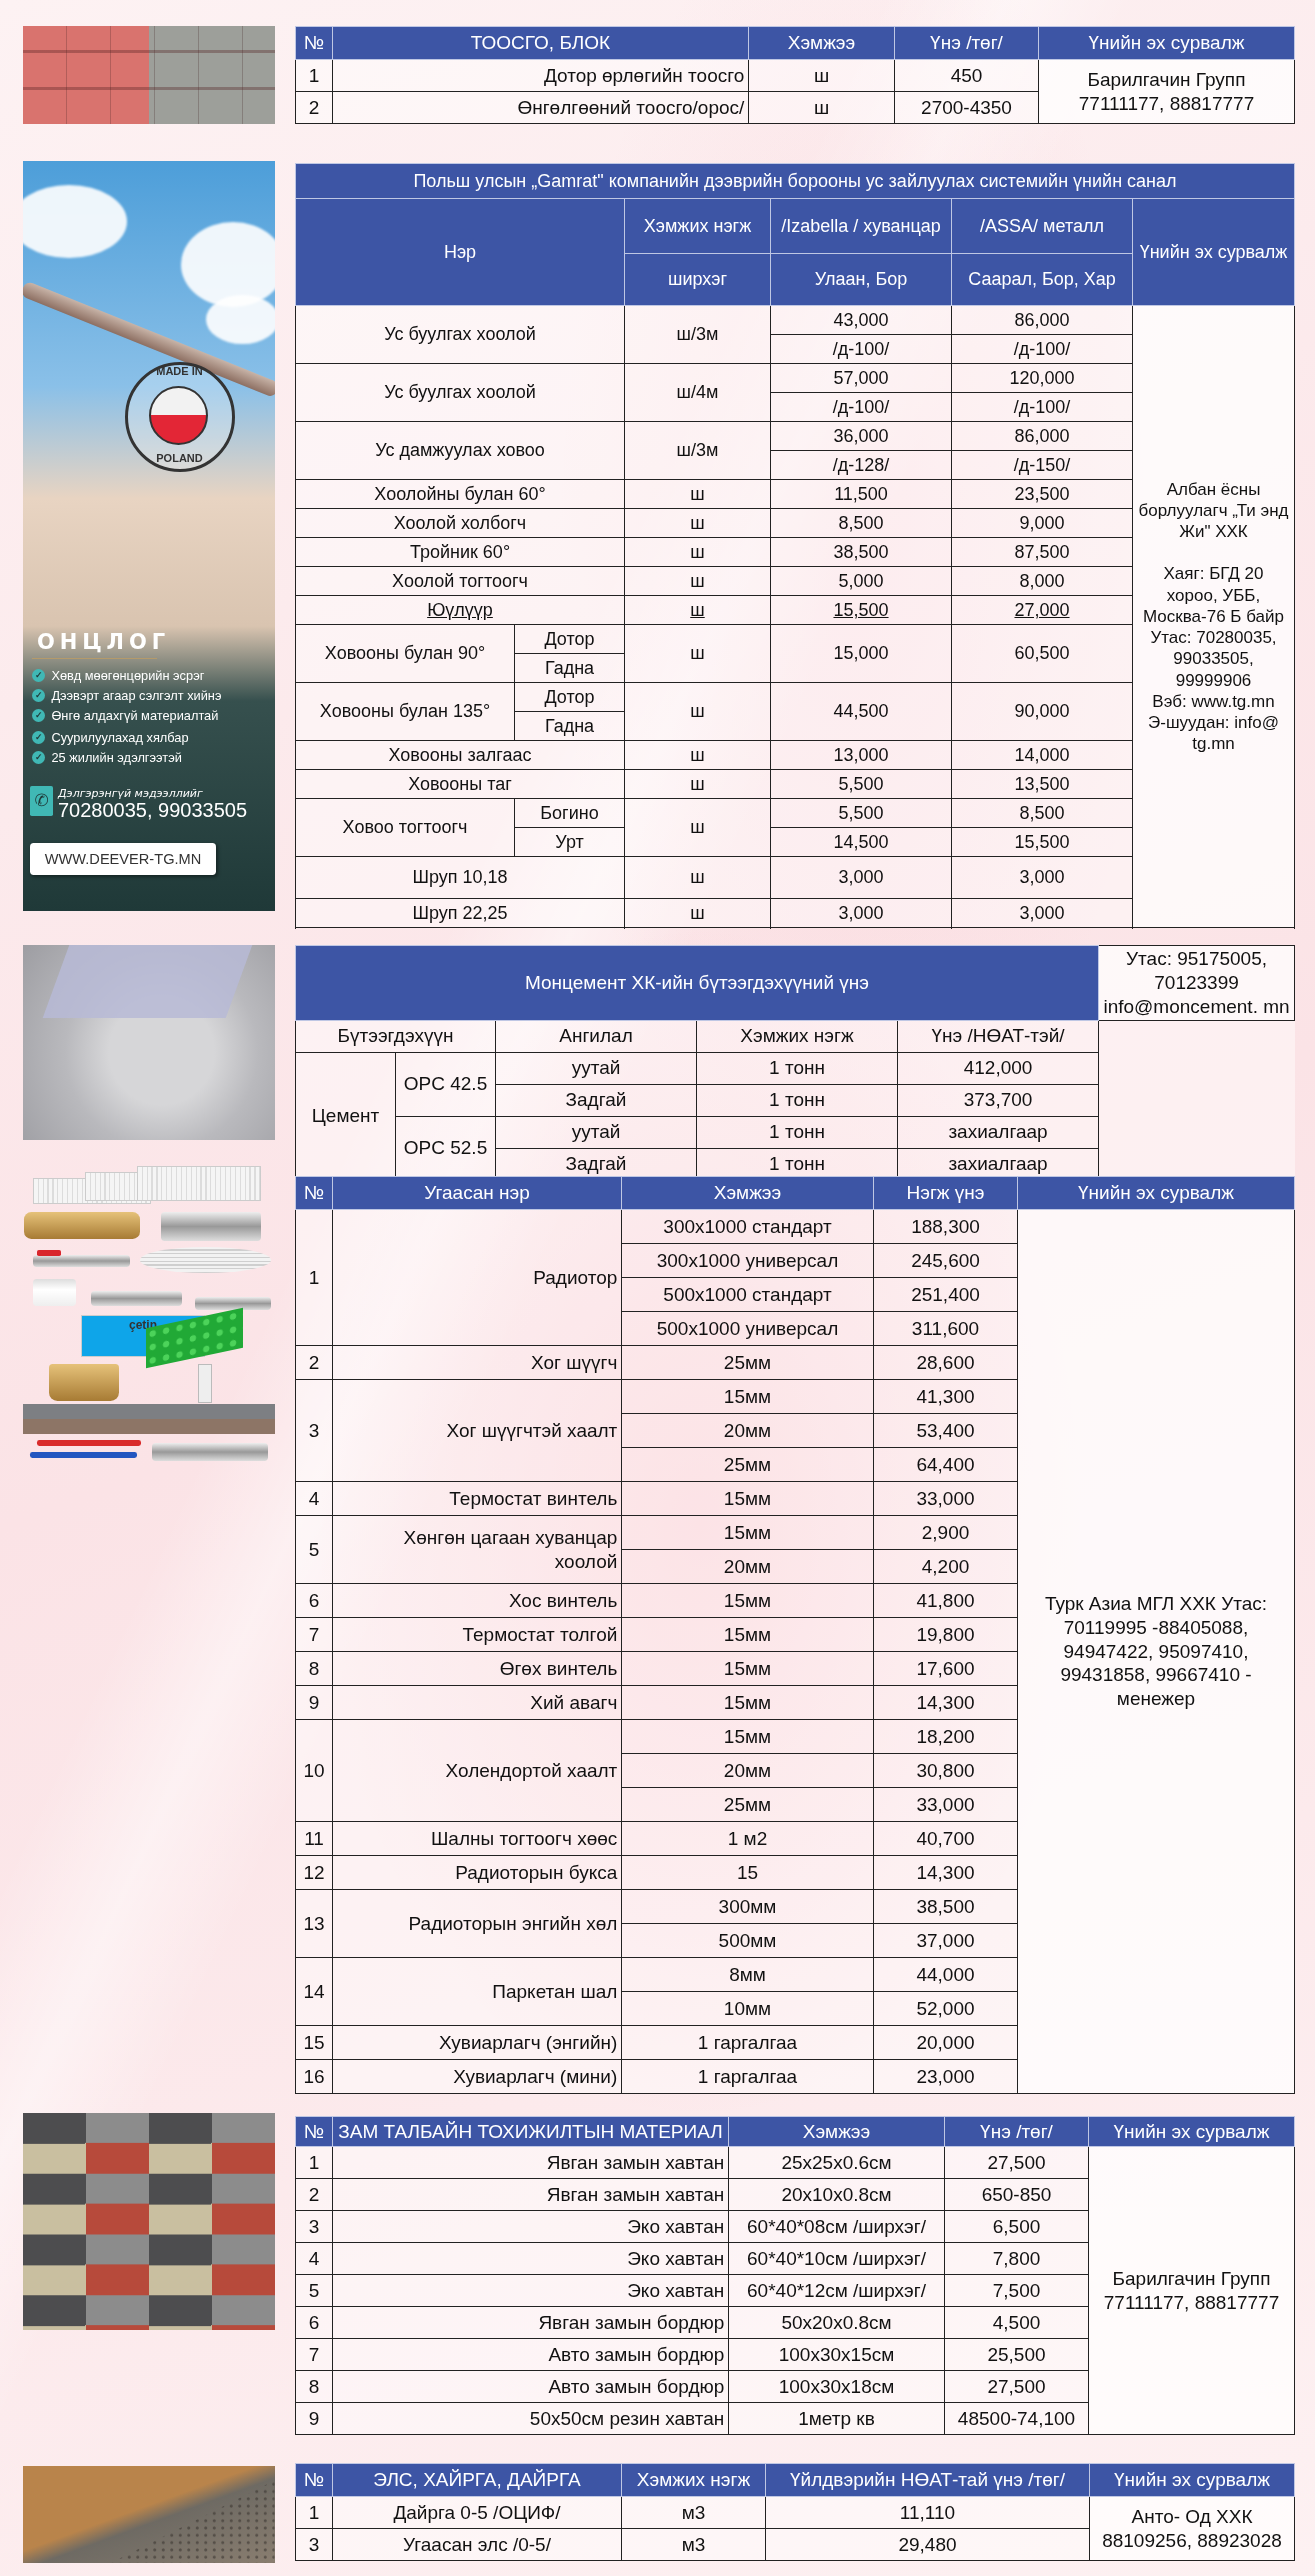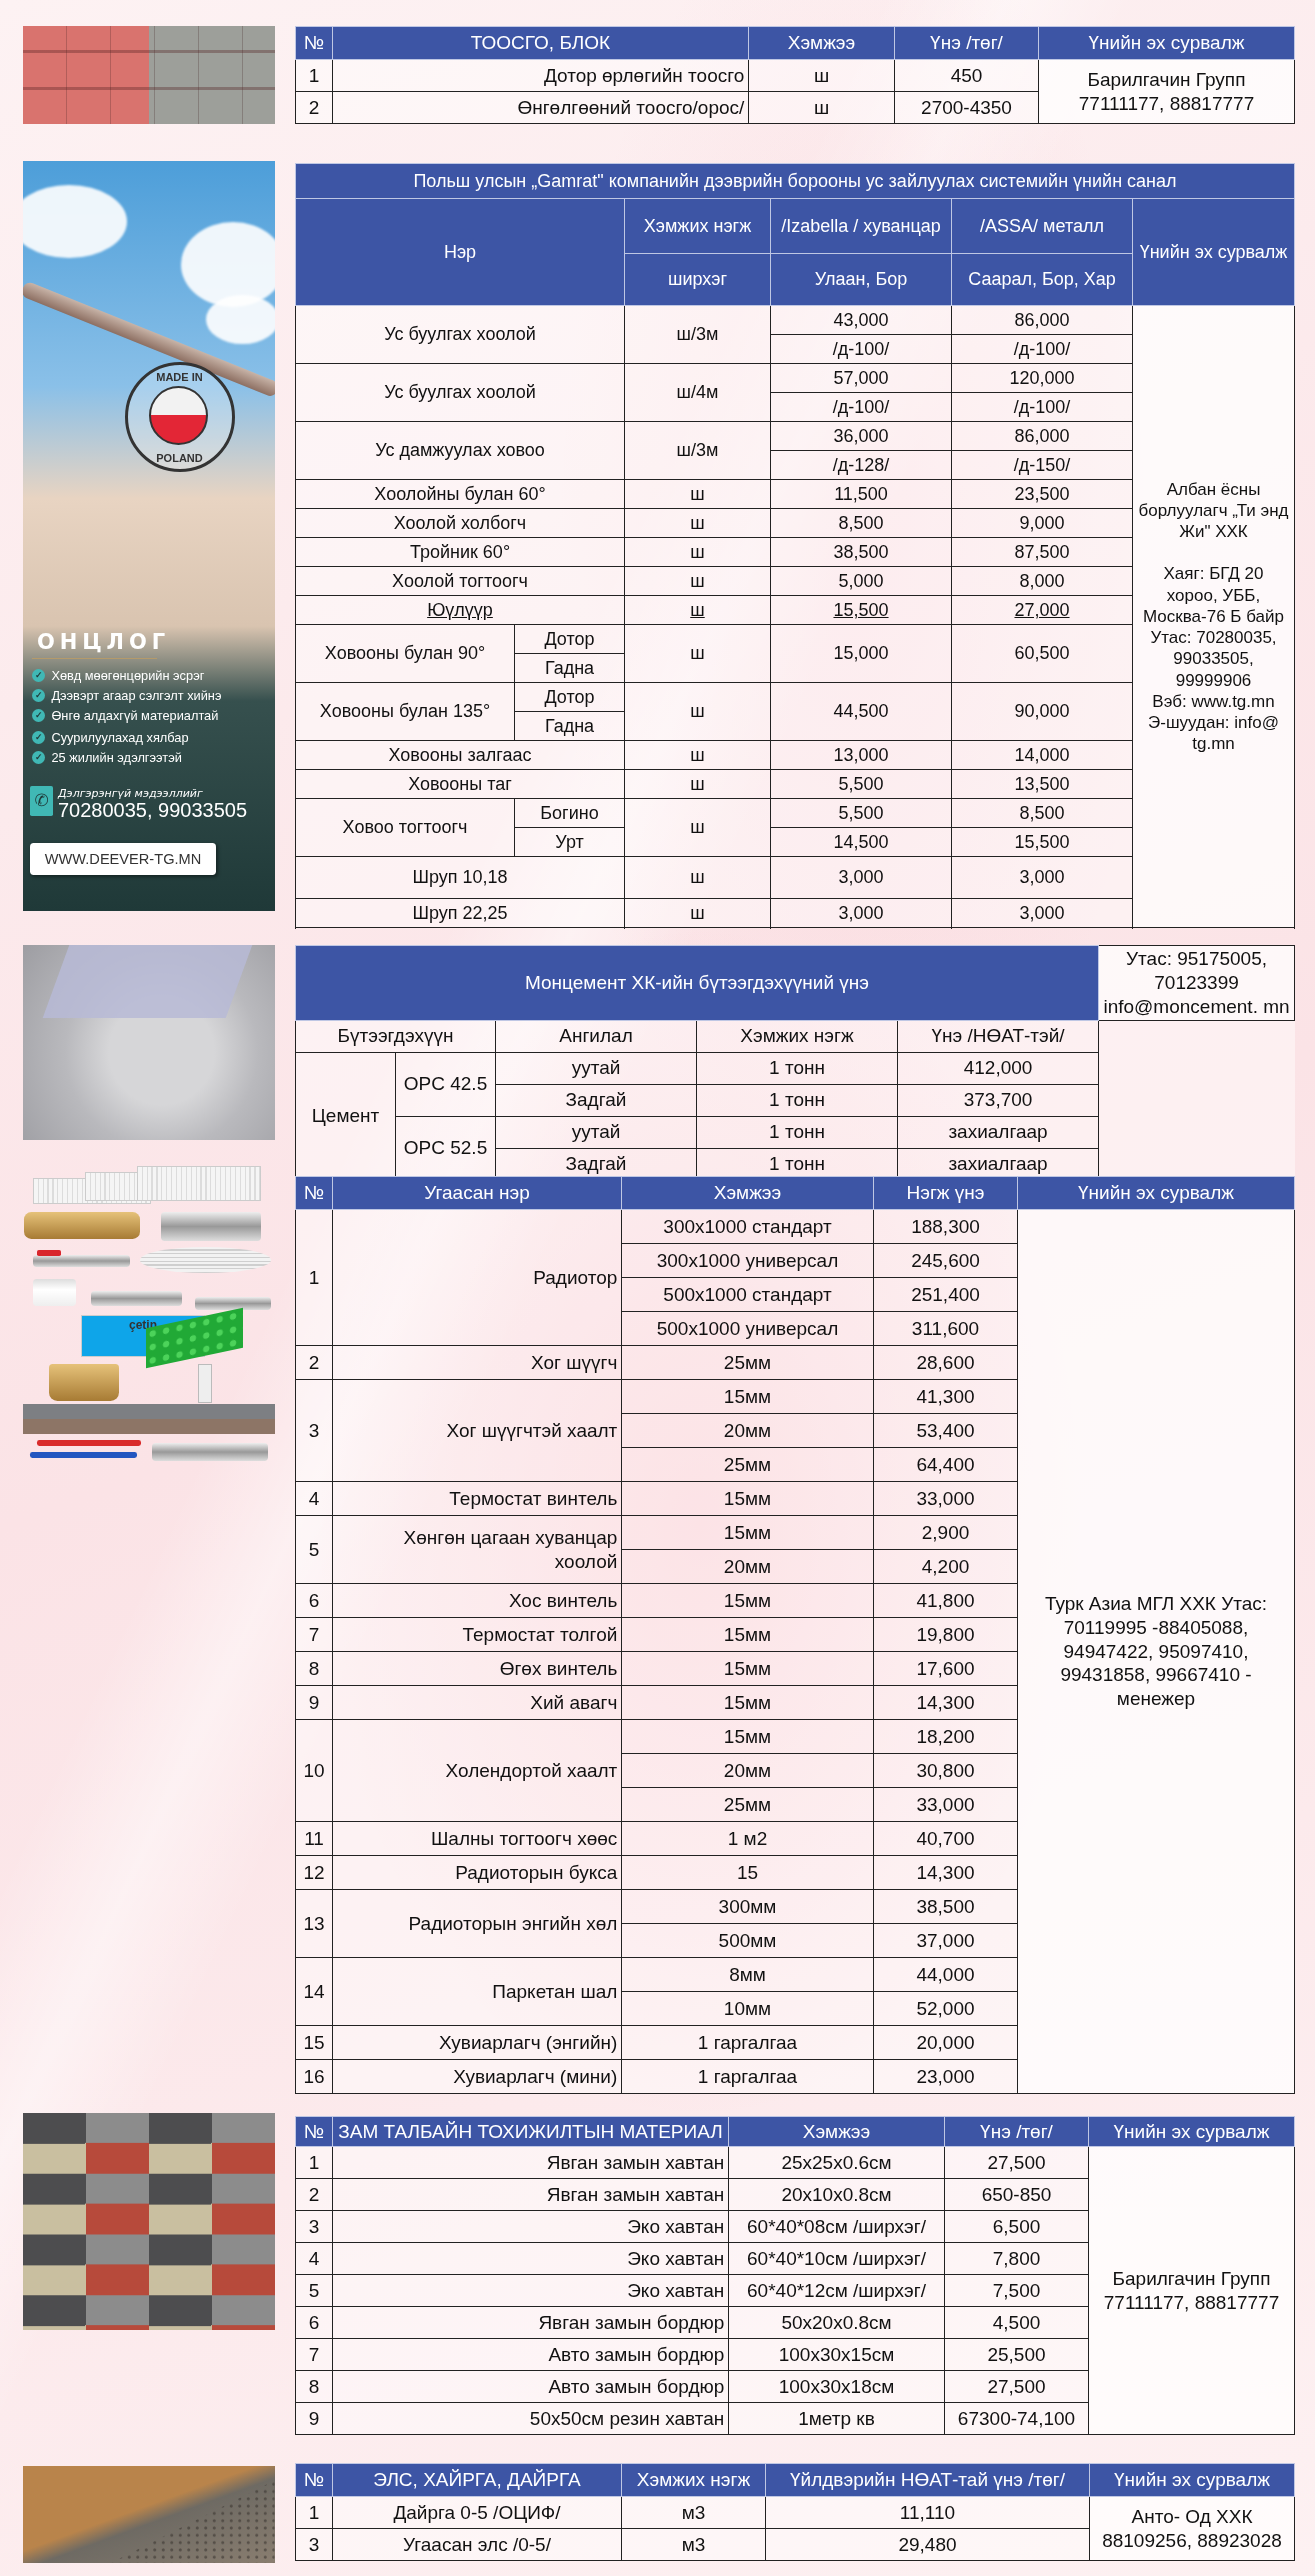--- a/index.html
+++ b/index.html
@@ -39,21 +39,21 @@
      background:
        repeating-linear-gradient(0deg, transparent 0 34px, rgba(80,30,30,0.35) 34px 37px),
        repeating-linear-gradient(90deg, transparent 0 43px, rgba(60,30,30,0.25) 43px 44px); }
   
   .banner { background: linear-gradient(180deg, #4d9ed9 0%, #8ac0e8 30%, #e8d4c2 45%, #d9c4b0 62%, #36504e 72%, #1f3938 100%); }
   .cloud { position:absolute; background:#fff; border-radius:50%; opacity:0.9; filter: blur(1.2px); }
   .gutter-pipe { position:absolute; height:16px; background: linear-gradient(180deg,#c8b4a8,#8d6f62); transform-origin:left; border-radius: 7.3px; }
   .stamp { position:absolute; width:104px; height:104px; border:3px solid #333; border-radius:50%; background: rgba(255,255,255,0.25); }
   .stamp .inner { position:absolute; left:21px; top:21px; width:55px; height:55px; border:2.4px solid #333; border-radius:50%; overflow:hidden; background: linear-gradient(180deg,#f2f2f2 50%,#e32636 50%); }
   .stamp .t1, .stamp .t2 { position:absolute; width:100%; text-align:center; font: bold 11px "Liberation Sans", sans-serif; color:#333; }
-  .stamp .t1 { top:6px; } .stamp .t2 { bottom:4.9px; }
+  .stamp .t1 { top:0; } .stamp .t2 { bottom:4.9px; }
   .banner-title { position:absolute; left:37px; top:630px; color:#fff; font: bold 21px "DejaVu Sans", sans-serif; letter-spacing: 4.9px; }
   .banner-rule { position:absolute; left:32px; top:658px; width:125px; height:1.2px; background:#b59a6a; }
   .feat { position:absolute; left:32px; color:#fff; font-size:12.8px; display:flex; align-items:center; gap:6px; }
   .chk { width:13.4px; height:13.4px; border-radius:50%; background:#40b8b5; color:#1f3938; font-size:9px; display:flex; align-items:center; justify-content:center; font-weight:bold; }
   .phone-box { position:absolute; left:30px; top:786px; width:23px; height:30px; background:#40b8b5; border-radius:1.8px; color:#1f3938; font-size:17px; text-align:center; line-height:30px; }
   .phone-lbl { position:absolute; left:58px; top:787px; color:#fff; font: italic 11px "DejaVu Sans", sans-serif; }
   .phone-num { position:absolute; left:58px; top:799px; color:#fff; font-size:20px; }
   .web-btn { position:absolute; left:30px; top:843px; width:186px; height:32px; background:#fff; border-radius:3.7px; color:#333; font-size:14.6px; text-align:center; line-height:32px; box-shadow: 1.2px 1.8px 3.7px rgba(0,0,0,0.4); }
   
   .cement { background: radial-gradient(circle at 55% 55%, #d6d6d8 0 30%, #b9b9bd 55%, #9d9da2 100%); }
@@ -611,21 +611,21 @@
       <tr style="height: 32px;">
         <td>8</td>
         <td class="l">Авто замын бордюр</td>
         <td>100x30x18см</td>
         <td>27,500</td>
       </tr>
       <tr style="height: 32px;">
         <td>9</td>
         <td class="l">50x50см резин хавтан</td>
         <td>1метр кв</td>
-        <td>67300-74,100</td>
+        <td>48500-74,100</td>
       </tr>
     </tbody>
 </table>
 
 <div class="photo gravel" style="left:22.5px;top:2466px;width:252px;height:97px;"></div>
 <table class="pt" id="t-sand" style="left:295px;top:2463px;width:1000px;">
   <colgroup>
       <col style="width:37px">
       <col style="width:289px">
       <col style="width:144px">

